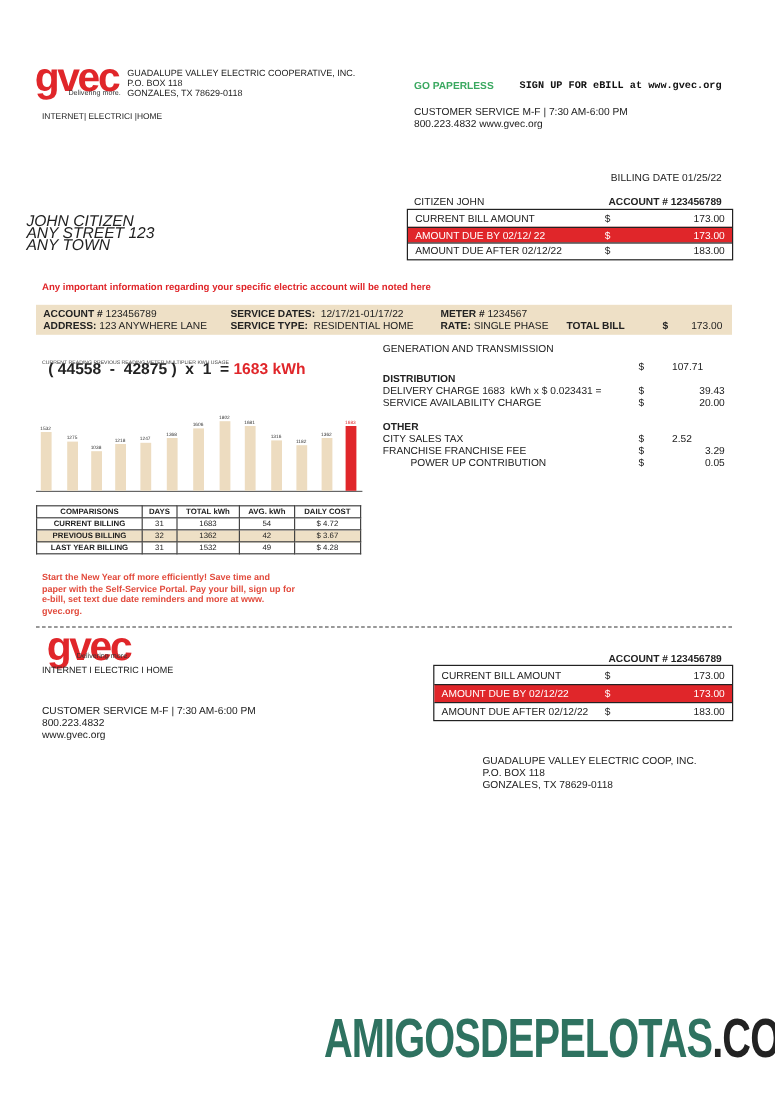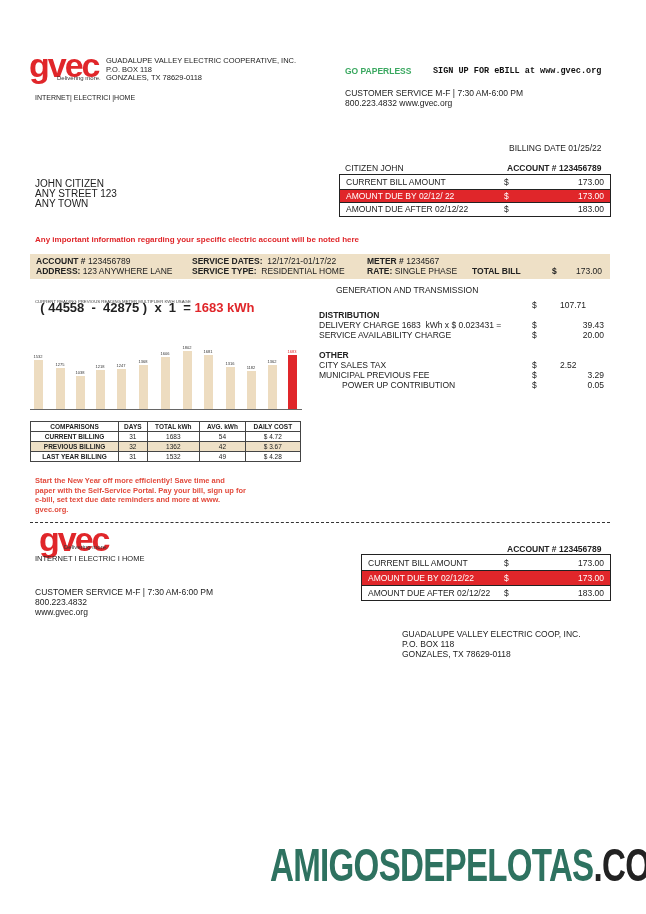--- a/index.html
+++ b/index.html
@@ -69,21 +69,21 @@
     <span class="cur">$</span>
     <span class="amt">173.00</span>
   </div>
   <div class="row">
     <span class="lbl">AMOUNT DUE AFTER 02/12/22</span>
     <span class="cur">$</span>
     <span class="amt">183.00</span>
   </div>
 </div>
 
-<div class="abs" style="left:35px;top:179px;font-size:10px;line-height:10px;">
+<div class="abs" style="left:22px;top:179px;font-size:13px;line-height:10px;font-style:italic;">
   <div>JOHN CITIZEN</div>
   <div>ANY STREET 123</div>
   <div>ANY TOWN</div>
 </div>
 
 <div class="abs bold red" style="left:35px;top:235px;font-size:8px;">Any important information regarding your specific electric account will be noted here</div>
 
 <div class="band">
   <div class="cell" style="left:6px;top:2px;"><b>ACCOUNT #</b><span> 123456789</span></div>
   <div class="cell" style="left:6px;top:12px;"><b>ADDRESS:</b><span> 123 ANYWHERE LANE</span></div>
@@ -161,37 +161,37 @@
         <td>31</td>
         <td>1532</td>
         <td>49</td>
         <td>$ 4.28</td>
     </tr>
   </tbody>
 </table>
 
 <div class="abs bold" style="left:35px;top:476px;width:212px;font-size:7.5px;line-height:9.5px;color:#e24a3c;">Start the New Year off more efficiently! Save time and paper with the Self-Service Portal. Pay your bill, sign up for e-bill, set text due date reminders and more at www. gvec.org.</div>
 
-<div class="chg" style="left:336px;top:285px;">GENERATION AND TRANSMISSION</div>
+<div class="chg" style="left:319px;top:285px;">GENERATION AND TRANSMISSION</div>
 <div class="chg" style="left:532px;top:300px;">$</div>
 <div class="chg" style="left:560px;top:300px;width:44px;text-align:left;">107.71</div>
 
 <div class="chg bold" style="left:319px;top:310px;">DISTRIBUTION</div>
 <div class="chg" style="left:319px;top:320px;white-space:pre;">DELIVERY CHARGE 1683  kWh x $ 0.023431 =</div>
 <div class="chg" style="left:532px;top:320px;">$</div>
 <div class="chg" style="left:560px;top:320px;width:44px;text-align:right;">39.43</div>
 <div class="chg" style="left:319px;top:330px;">SERVICE AVAILABILITY CHARGE</div>
 <div class="chg" style="left:532px;top:330px;">$</div>
 <div class="chg" style="left:560px;top:330px;width:44px;text-align:right;">20.00</div>
 
 <div class="chg bold" style="left:319px;top:350px;">OTHER</div>
 <div class="chg" style="left:319px;top:360px;">CITY SALES TAX</div>
 <div class="chg" style="left:532px;top:360px;">$</div>
 <div class="chg" style="left:560px;top:360px;width:44px;">2.52</div>
-<div class="chg" style="left:319px;top:370px;">MUNICIPAL PREVIOUS FEE</div>
+<div class="chg" style="left:319px;top:370px;">FRANCHISE FRANCHISE FEE</div>
 <div class="chg" style="left:532px;top:370px;">$</div>
 <div class="chg" style="left:560px;top:370px;width:44px;text-align:right;">3.29</div>
 <div class="chg" style="left:305px;top:380px;margin-left:37px;">POWER UP CONTRIBUTION</div>
 <div class="chg" style="left:532px;top:380px;">$</div>
 <div class="chg" style="left:560px;top:380px;width:44px;text-align:right;">0.05</div>
 
 <div class="dashed"></div>
 
 <div class="abs" style="left:39px;top:524px;">
   <div class="logo logo-big">gvec</div>

